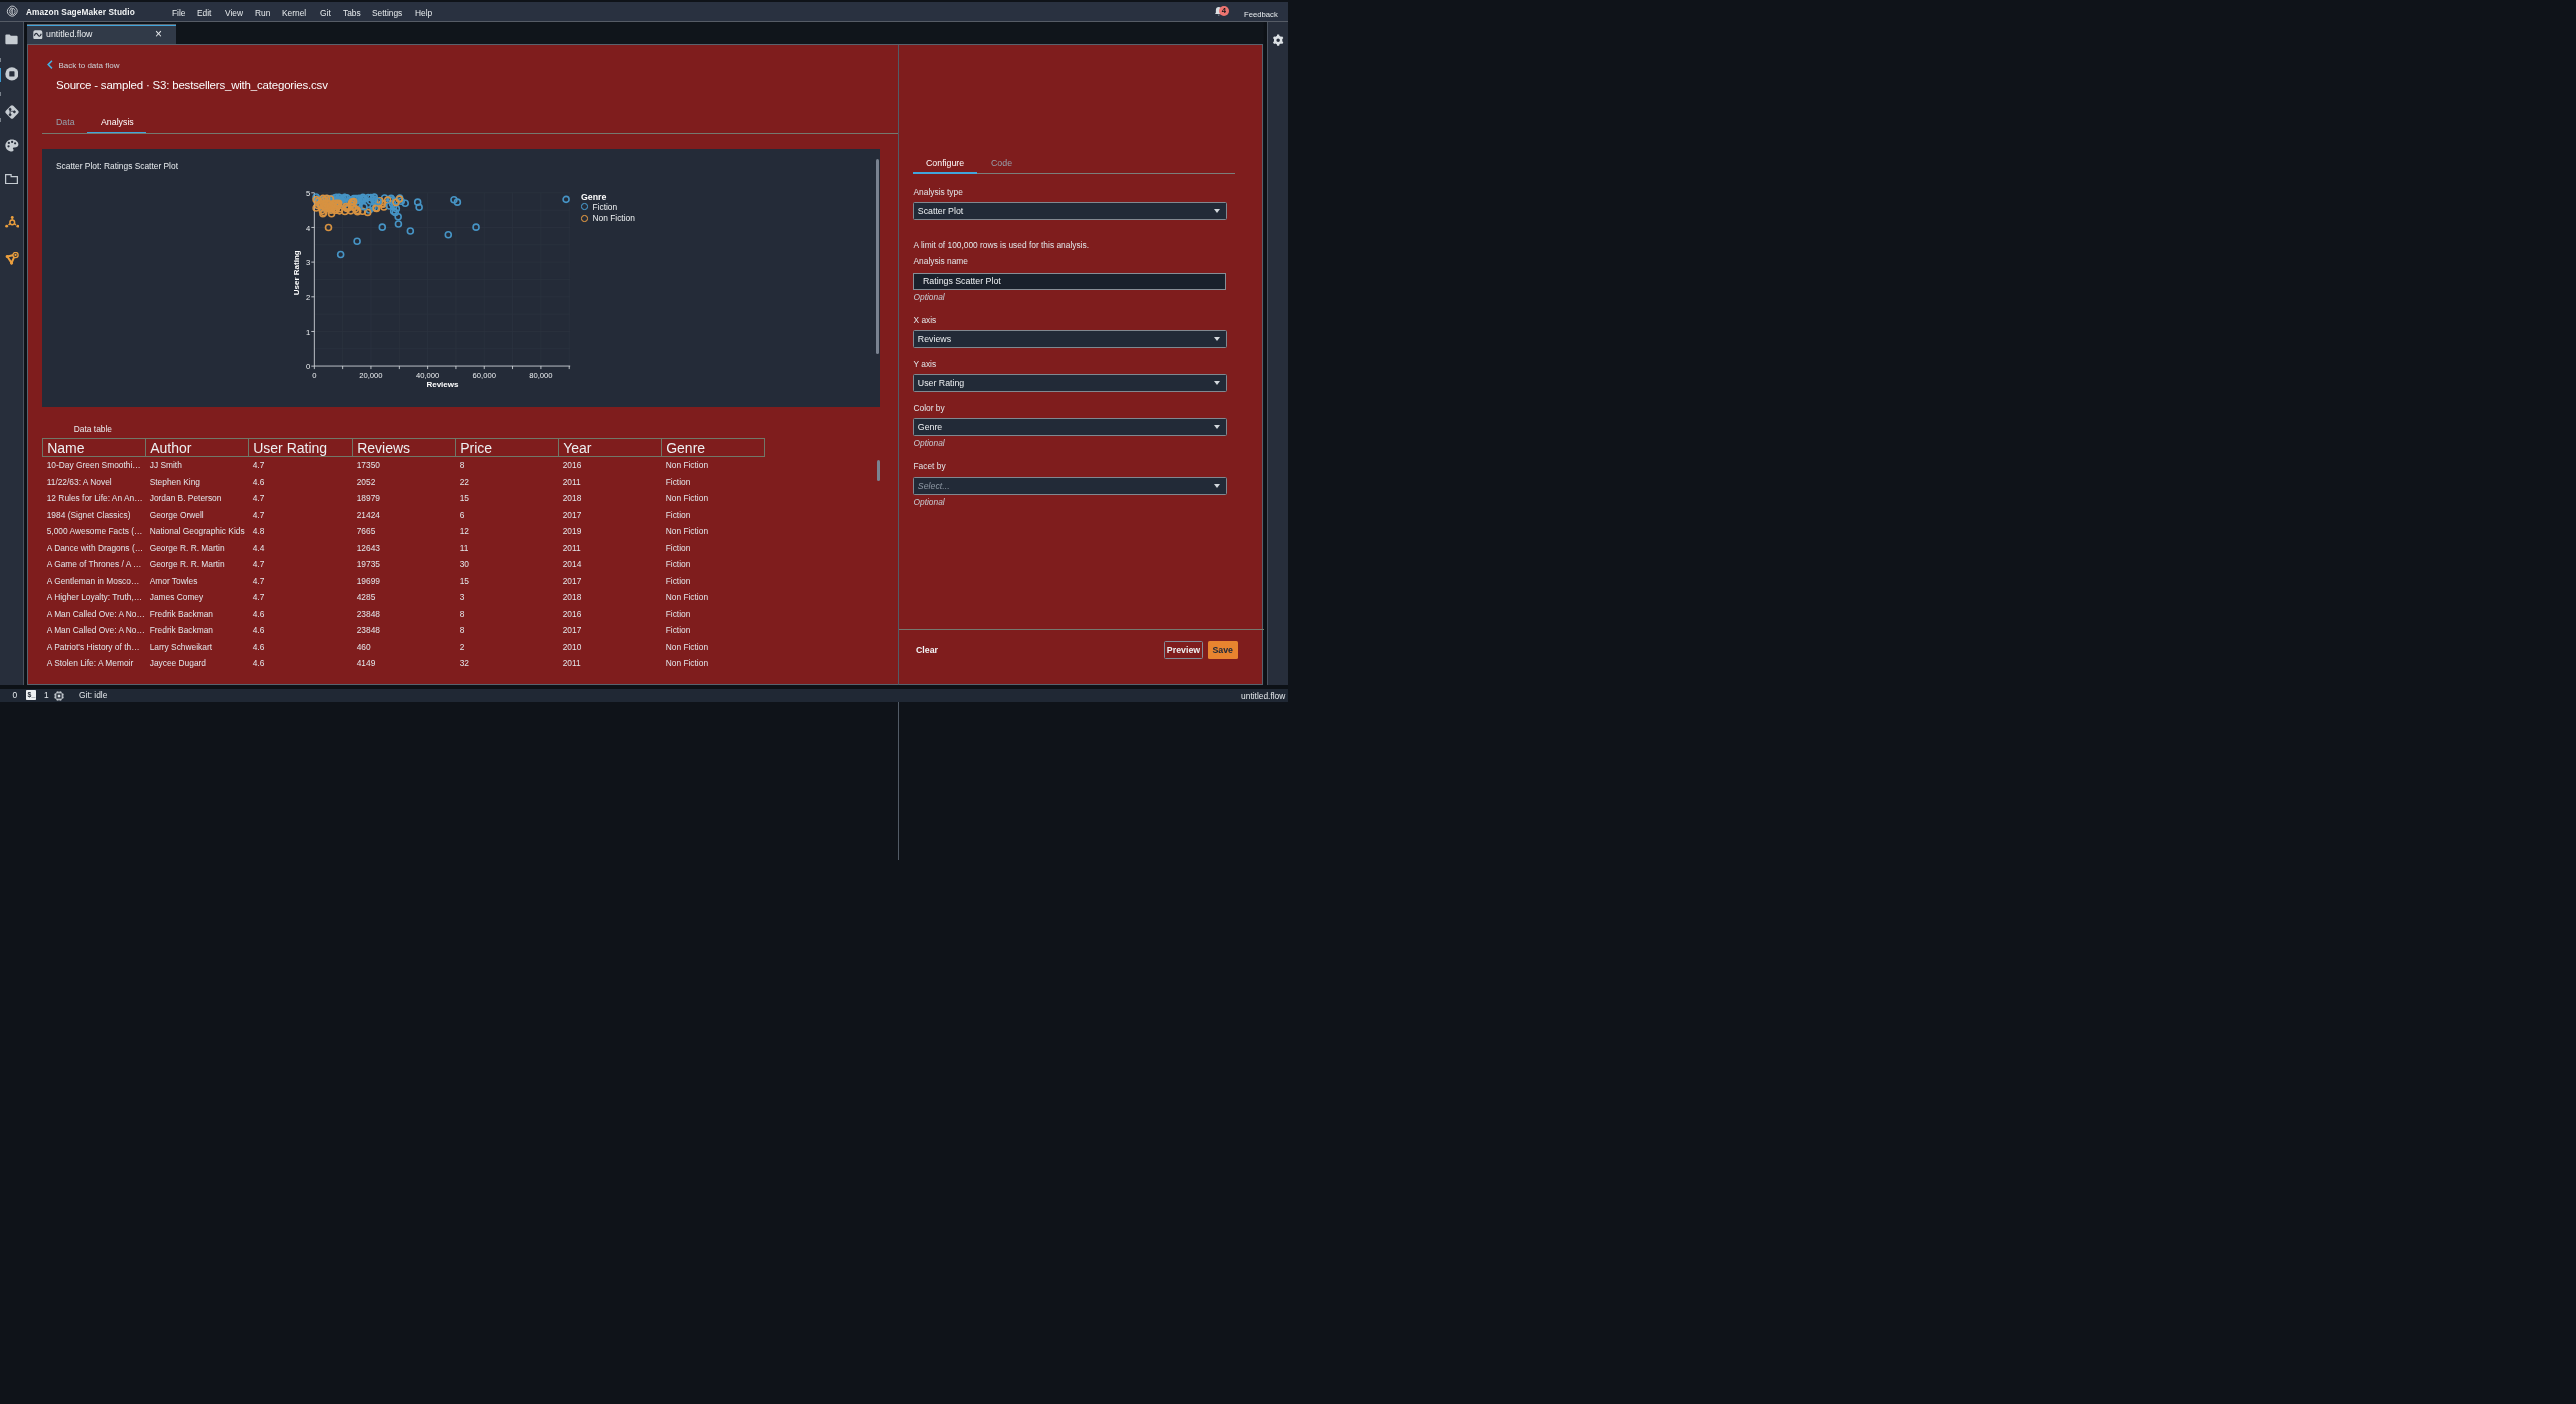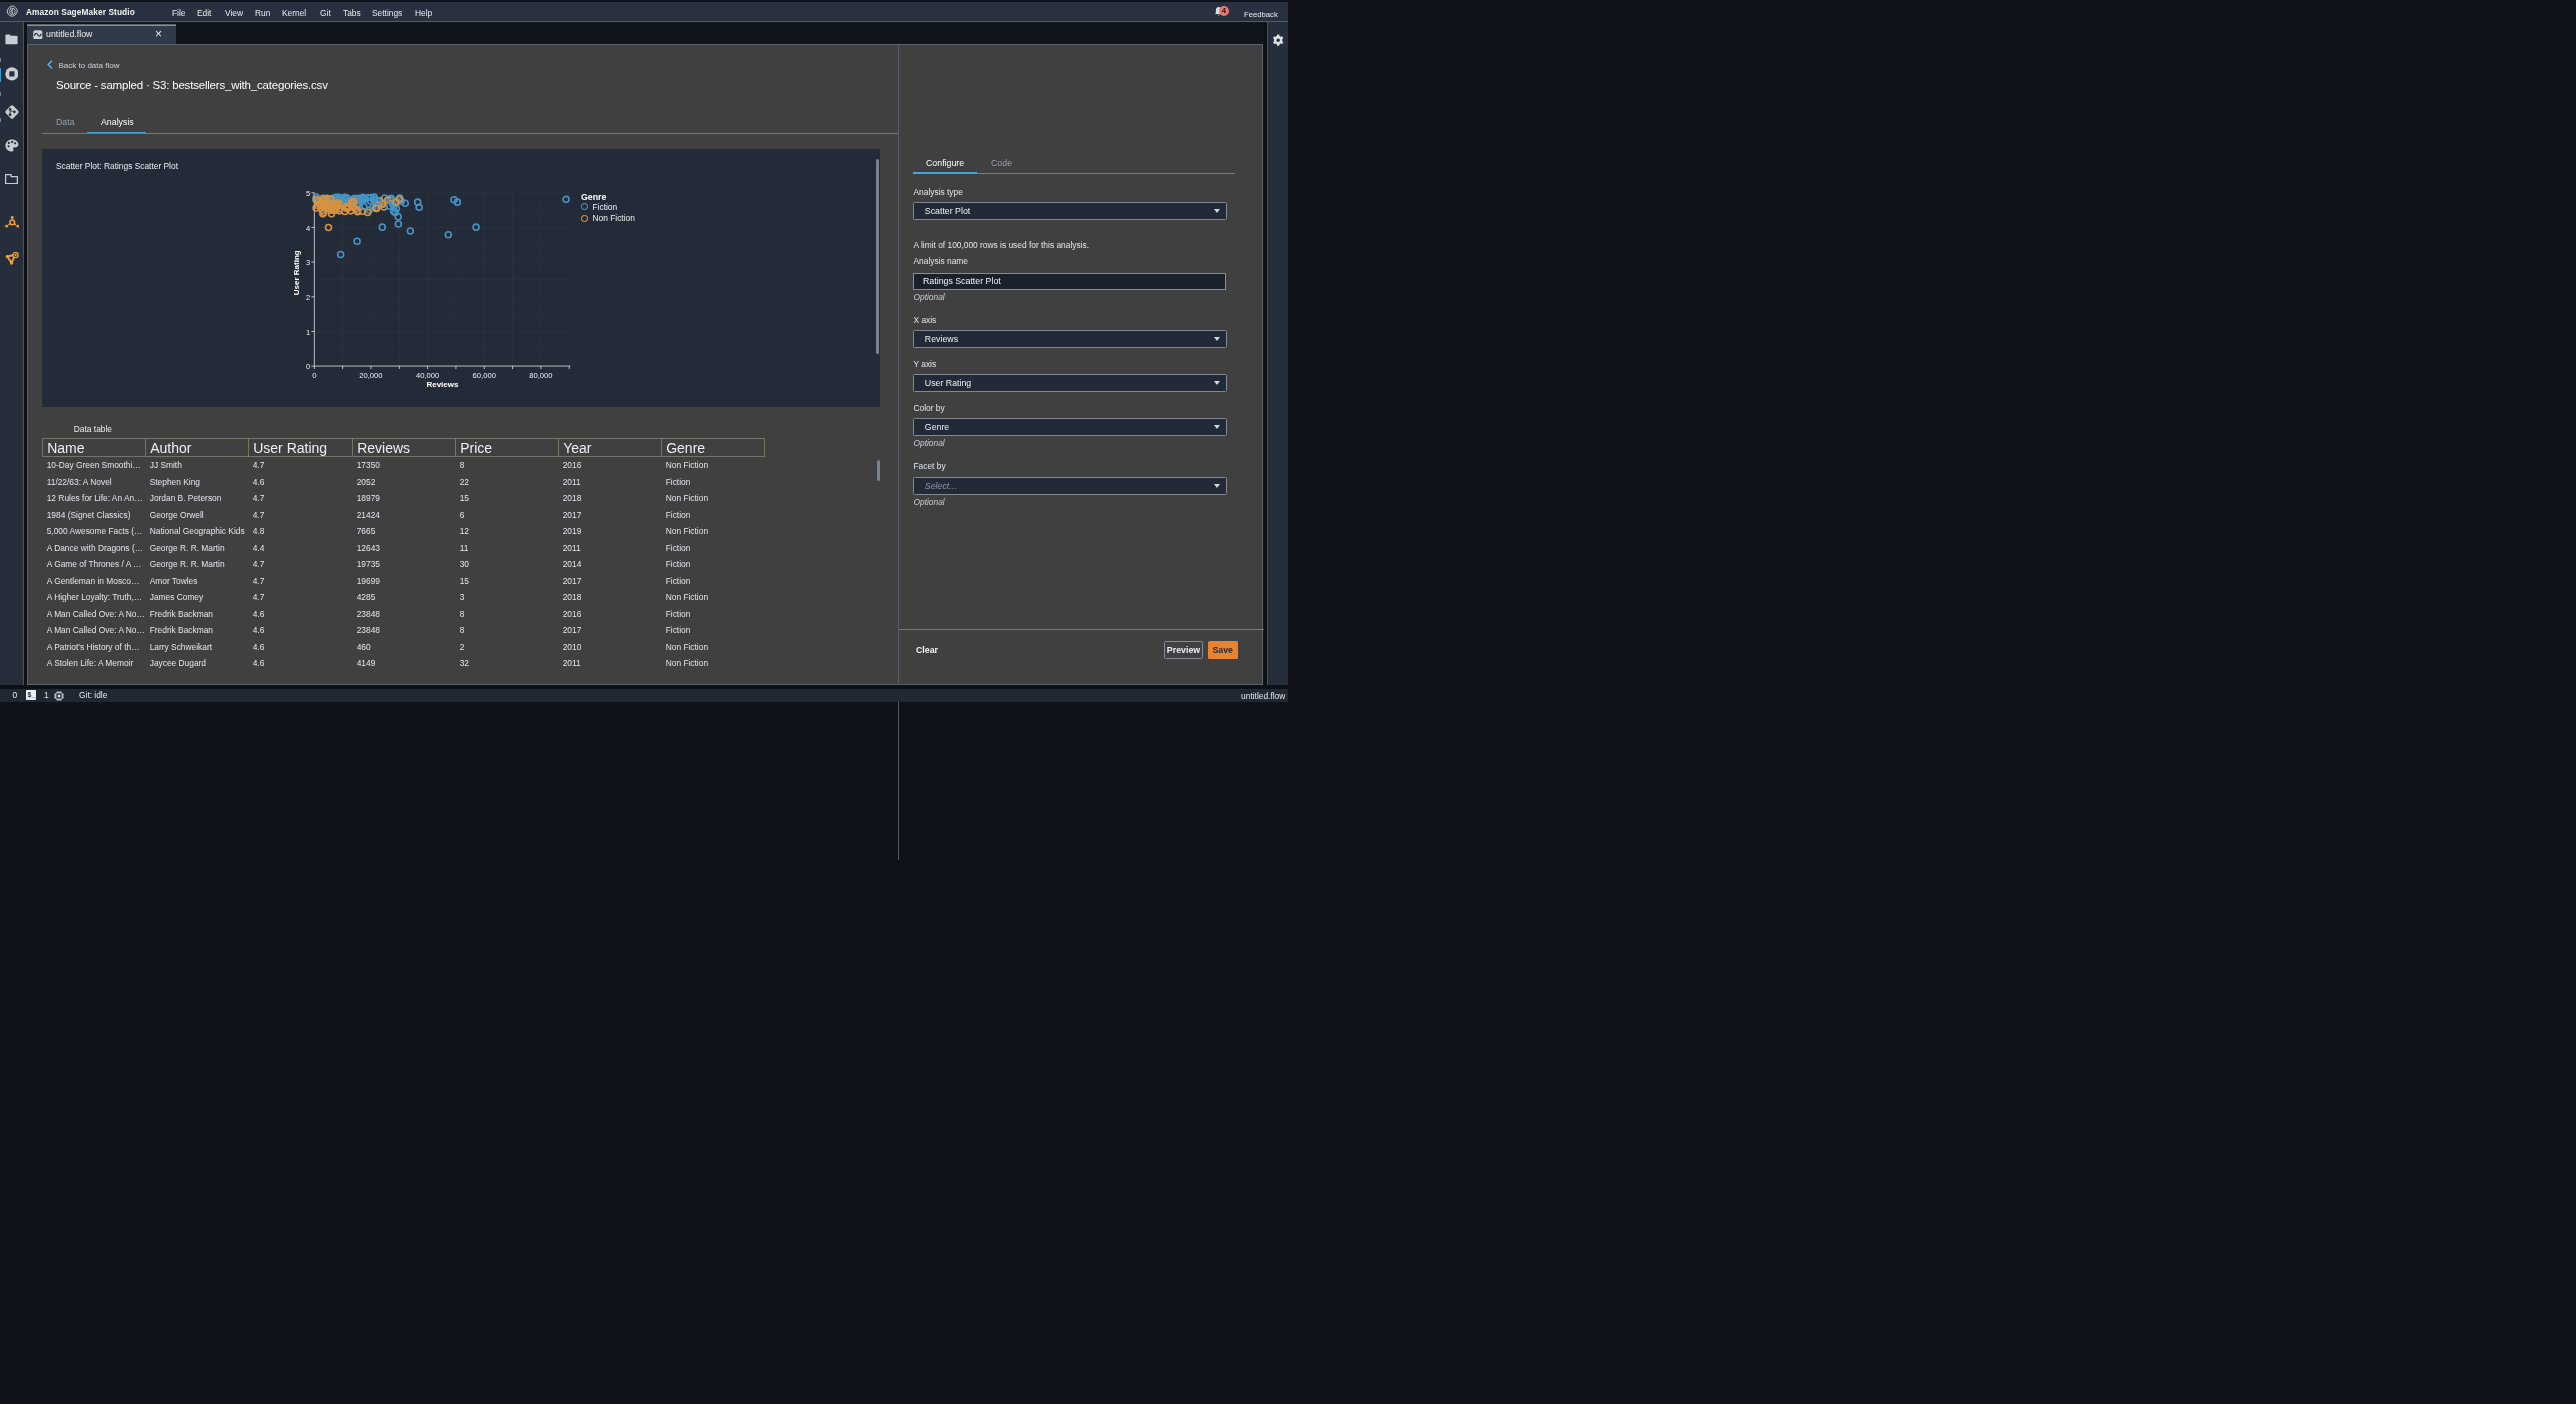--- a/index.html
+++ b/index.html
@@ -14,21 +14,21 @@
 
 #tabstrip { position:absolute; top:22px; left:27px; width:1236px; height:22.6px; background:#10151b; }
 #tab1 { position:absolute; top:25px; left:27px; width:149px; height:19px; background:#313a48; border-top:1.5px solid #41a5dc; box-shadow:0 -0.8px 0 #757a81; }
 #tab1 .ticon { position:absolute; left:6.1px; top:3.8px; }
 #tab1 .tname { position:absolute; left:19px; top:0; height:17px; line-height:17px; color:#eef1f3; font-size:8.8px; }
 #tab1 .tclose { position:absolute; left:128px; top:0; height:17.6px; line-height:16px; color:#e8ebee; font-size:12px; }
 
 #sidebar { position:absolute; top:22px; left:0; width:24px; height:667px; background:#272e3b; border-right:0.8px solid #4a525e; }
 #lsplit { position:absolute; top:22px; left:24.5px; width:2.7px; height:667px; background:#0d1116; }
 
-#content { position:absolute; top:44px; left:27px; width:1236px; height:641px; background:#404040; border:0.8px solid #59626d; border-bottom:0.8px solid #59626d; }
+#content { position:absolute; top:44px; left:27px; width:1236px; height:641px; background:#7f1d1d; border:0.8px solid #59626d; border-bottom:0.8px solid #59626d; }
 
 #backlink { position:absolute; left:19px; top:15.3px; color:#ccd2d7; font-size:8px; }
 #backlink svg { vertical-align:-1.5px; margin-right:5.4px; }
 #srctitle { position:absolute; left:28px; top:34px; color:#fbfcfd; font-size:11.5px; font-weight:500; letter-spacing:-0.2px; }
 .dtab { position:absolute; top:72px; height:15.3px; font-size:8.8px; }
 #tabData { left:28px; color:#95a0ab; }
 #tabAnalysis { left:73px; color:#ffffff; font-weight:500; }
 #tabUnderline { position:absolute; left:59px; top:87px; width:59px; height:1.5px; background:#41a5dc; }
 #tabsRule { position:absolute; left:14px; top:88px; width:856px; height:0.8px; background:#75796f; }
 
@@ -48,21 +48,21 @@
 th { border:0.8px solid #717768; height:18.4px; font-weight:400; text-align:left; padding:0 0 0 4.2px; color:#edf0f2; font-size:14px; }
 td { height:16.5px; padding:0 0 0 4.2px; color:#e2e7eb; font-size:8.4px; white-space:nowrap; overflow:hidden; }
 #tscroll { position:absolute; left:849px; top:415px; width:3.4px; height:21px; background:#7a8391; border-radius:2.3px; }
 
 #rpanel { position:absolute; left:870px; top:0; width:365px; height:815px; border-left:0.8px solid #525b66; }
 #rp-configure { position:absolute; left:27px; top:113px; color:#fff; font-size:8.8px; }
 #rp-code { position:absolute; left:92px; top:113px; color:#97a1ac; font-size:8.8px; }
 #rp-underline { position:absolute; left:13.8px; top:127px; width:64px; height:1.5px; background:#41a5dc; }
 #rp-rule { position:absolute; left:78px; top:128px; width:258px; height:0.8px; background:#7b7e7b; }
 .rlabel { position:absolute; left:14.5px; color:#e2e7ea; font-size:8.4px; }
-.rsel { position:absolute; left:13.8px; width:314px; height:17.6px; background:#222a37; border:0.8px solid #818890; border-radius:1.5px; color:#eef1f3; font-size:8.8px; line-height:16px; padding-left:11px; }
+.rsel { position:absolute; left:13.8px; width:314px; height:17.6px; background:#222a37; border:0.8px solid #818890; border-radius:1.5px; color:#eef1f3; font-size:8.8px; line-height:16px; padding-left:4px; }
 .rsel .arr { position:absolute; right:5.4px; top:6.1px; width:0; height:0; border-left:3.2px solid transparent; border-right:3.2px solid transparent; border-top:4.8px solid #d3d8dd; }
 #rname { position:absolute; left:13.8px; top:228px; width:313px; height:17px; background:#1a212c; border:0.8px solid #878e96; color:#f2f4f6; font-size:8.8px; line-height:15.7px; padding-left:9.2px; }
 .opt { position:absolute; left:14.5px; color:#c6cdd3; font-size:8.4px; font-style:italic; }
 #rp-foot-rule { position:absolute; left:0; top:584px; width:365px; height:0.8px; background:#75796f; }
 #rp-clear { position:absolute; left:17px; top:600px; color:#f2f4f6; font-size:8.8px; font-weight:700; }
 #rp-preview { position:absolute; left:265px; top:596px; width:39px; height:18px; border:0.8px solid #838c98; border-radius:1.5px; color:#eef1f3; font-size:8.8px; font-weight:700; text-align:center; line-height:17px; }
 #rp-save { position:absolute; left:309px; top:596px; width:29.5px; height:18px; background:#e8842f; border-radius:1.5px; color:#21293a; font-size:8.8px; font-weight:700; text-align:center; line-height:18px; }
 
 #rsplit { position:absolute; top:22px; left:1264px; width:2.7px; height:667px; background:#0d1116; }
 #gutter { position:absolute; top:22px; left:1267px; width:20.7px; height:667px; background:#272e3b; border-left:0.8px solid #4a525e; }

